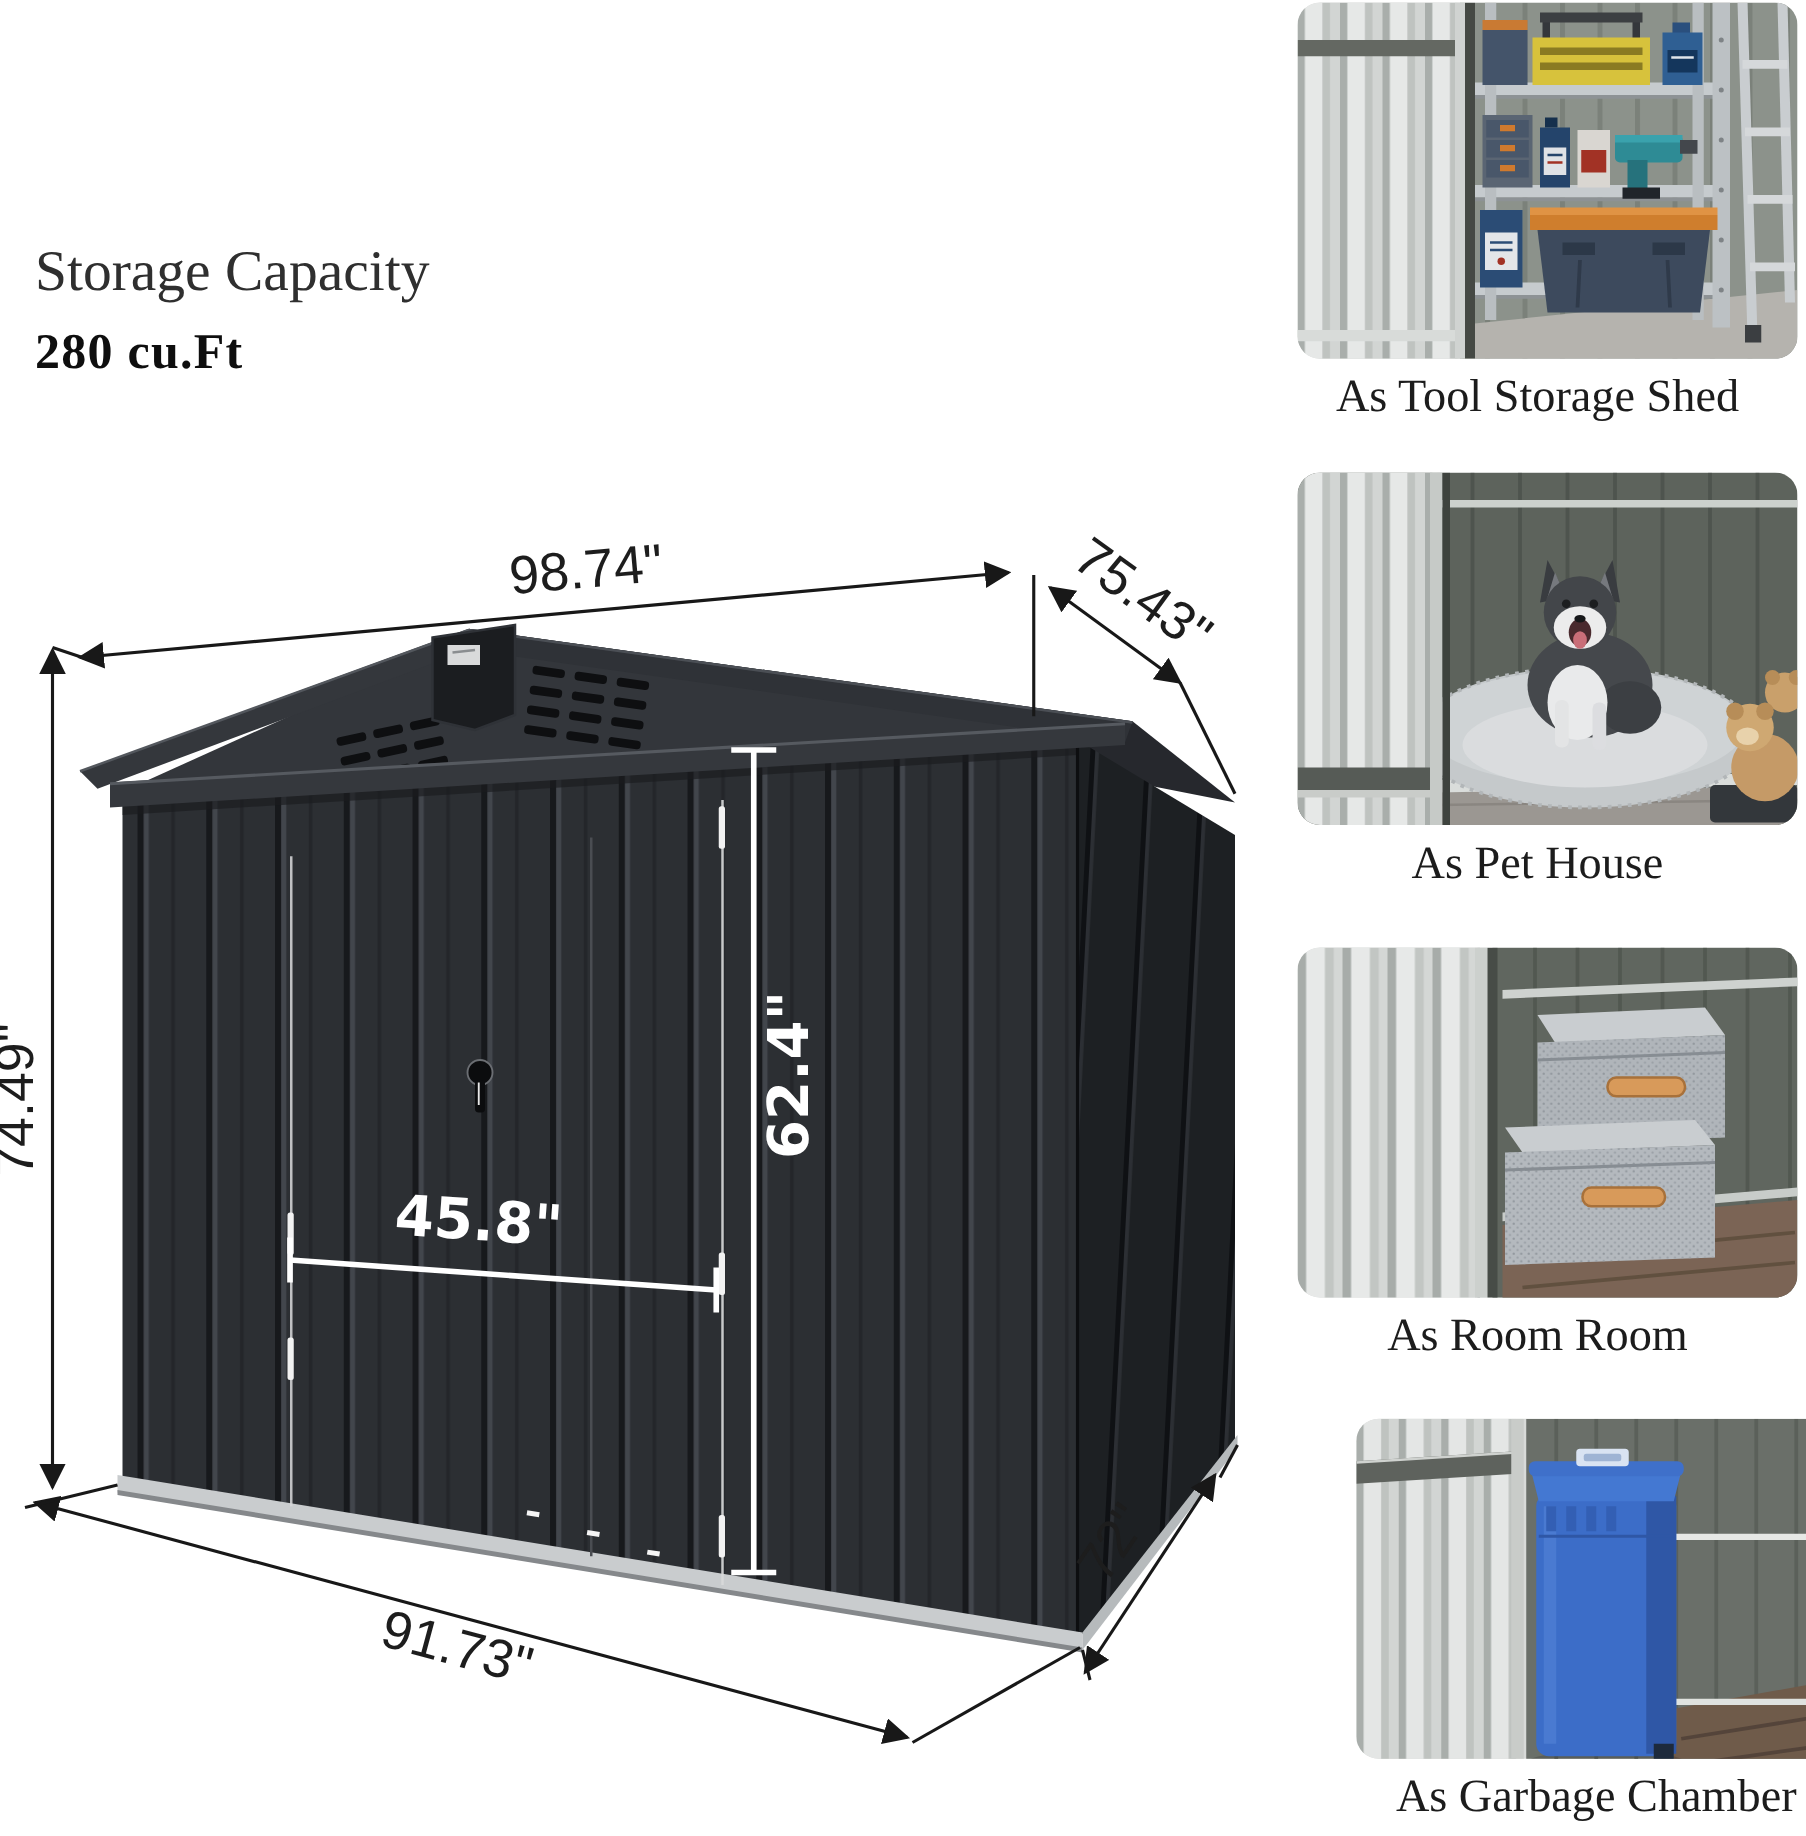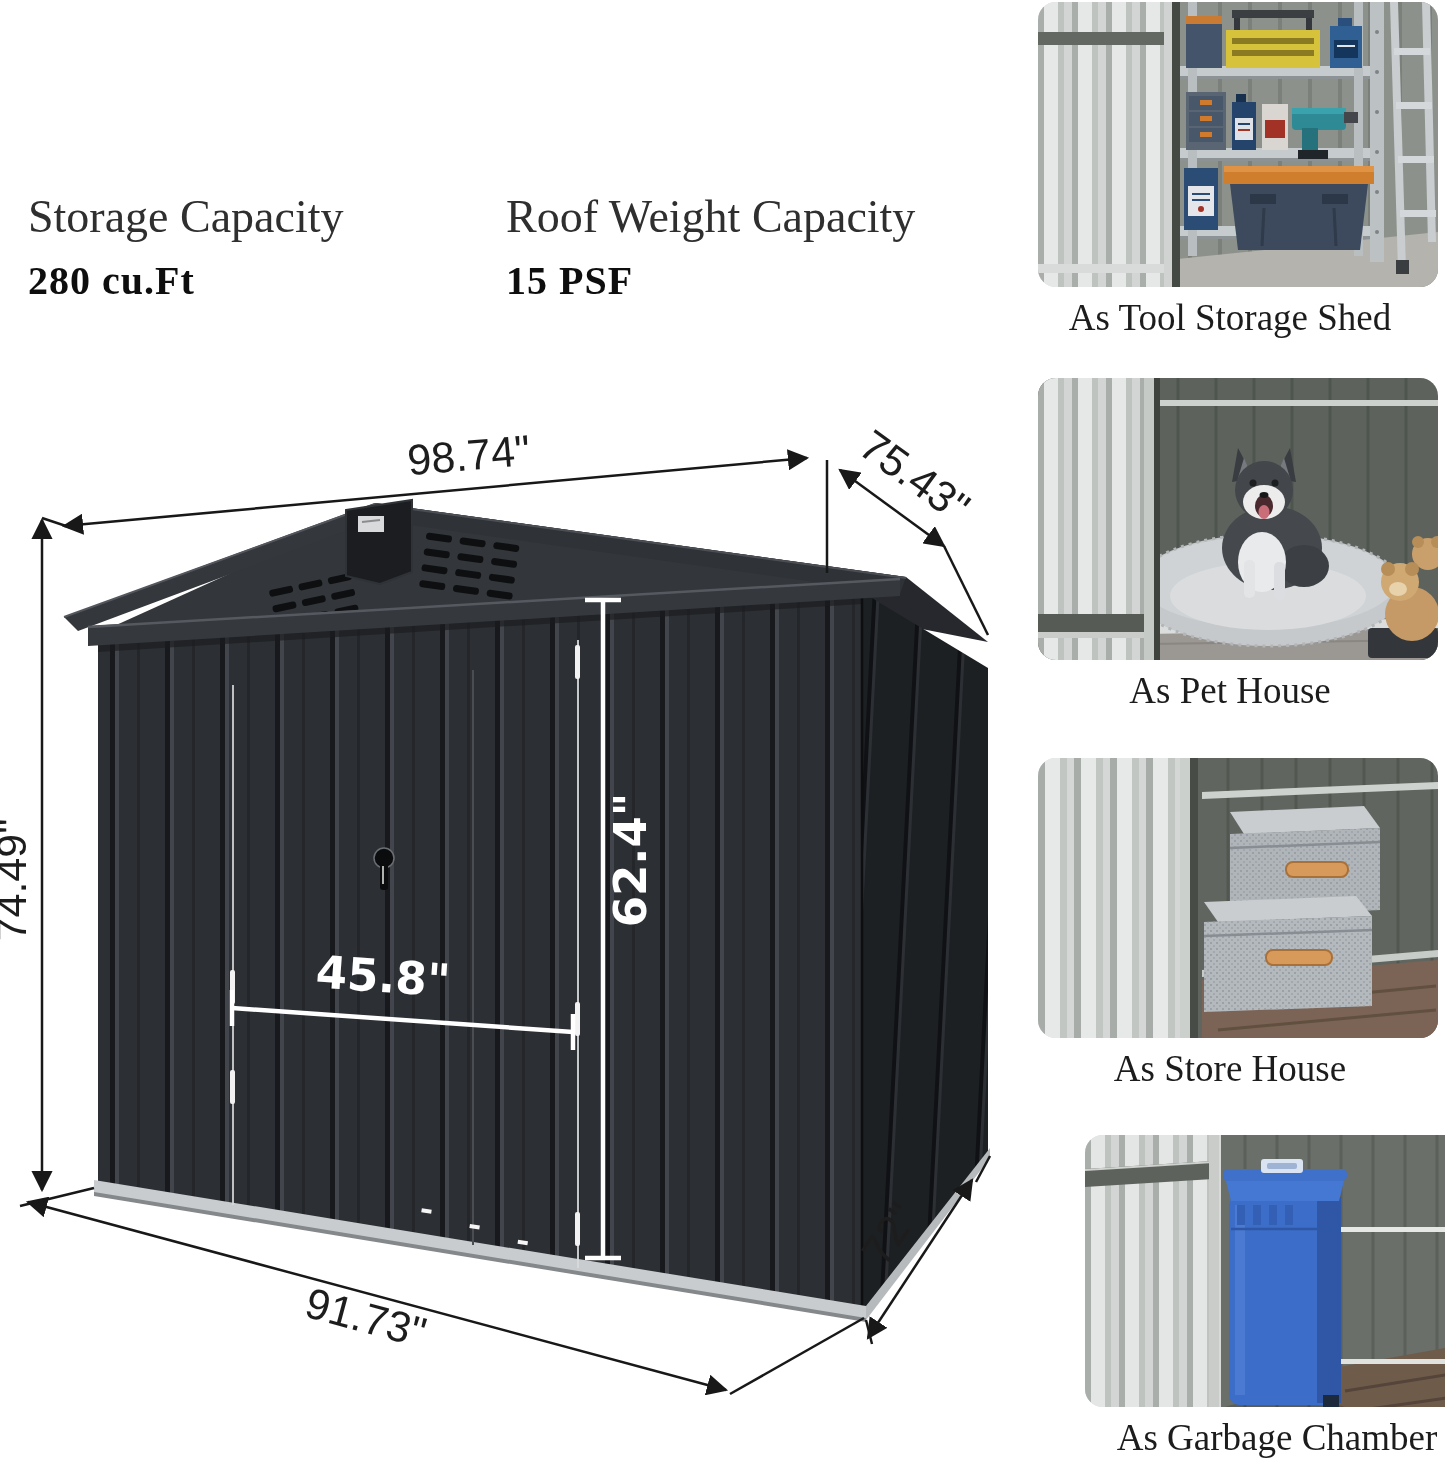--- a/index.html
+++ b/index.html
@@ -30,24 +30,20 @@
 </style>
 </head>
 <body>
 
 <div class="canvas">
 
   <div class="spec spec-1">
     <div class="spec-label">Storage Capacity</div>
     <div class="spec-value">280 cu.Ft</div>
   </div>
-  <div class="spec spec-2">
-    <div class="spec-label">Roof Weight Capacity</div>
-    <div class="spec-value">15 PSF</div>
-  </div>
 
   <div class="shed-wrap">
   <svg width="1010" height="1000" viewBox="0 0 1010 1000" xmlns="http://www.w3.org/2000/svg">
     <defs>
       <marker id="arr" viewBox="0 0 10 10" refX="9" refY="5" markerWidth="8.5" markerHeight="8.5" orient="auto-start-reverse">
         <path d="M0,0 L10,5 L0,10 z" fill="#181818"></path>
       </marker>
       <pattern id="ribF" width="55" height="8" patternUnits="userSpaceOnUse">
         <rect width="55" height="8" fill="#2c2f33"></rect>
         <rect x="0" width="5" height="8" fill="#17191c"></rect>
@@ -405,21 +401,21 @@
           <line x1="166" y1="178" x2="334" y2="172" stroke="#878d93" stroke-width="2.5"></line>
           <rect x="228" y="192" width="66" height="15" rx="7" fill="#d89a5a" stroke="#a8713a" stroke-width="2"></rect>
         </g>
         <g>
           <rect x="0" y="0" width="146" height="285" fill="url(#p3d)"></rect>
           <rect x="142" y="0" width="10" height="285" fill="#ccd0cd"></rect>
           <rect x="152" y="0" width="8" height="285" fill="#474c47"></rect>
         </g>
       </svg>
     </div>
-    <figcaption>As Store House</figcaption>
+    <figcaption>As Room Room</figcaption>
   </figure>
 
   <figure class="card card-4">
     <div class="thumb">
       <svg viewBox="0 0 400 285" preserveAspectRatio="none" xmlns="http://www.w3.org/2000/svg">
         <defs>
           <pattern id="p4d" width="34" height="8" patternUnits="userSpaceOnUse">
             <rect width="34" height="8" fill="#d2d5d3"></rect>
             <rect x="0" width="6" height="8" fill="#a9aeab"></rect>
             <rect x="6" width="14" height="8" fill="#e4e6e5"></rect>

